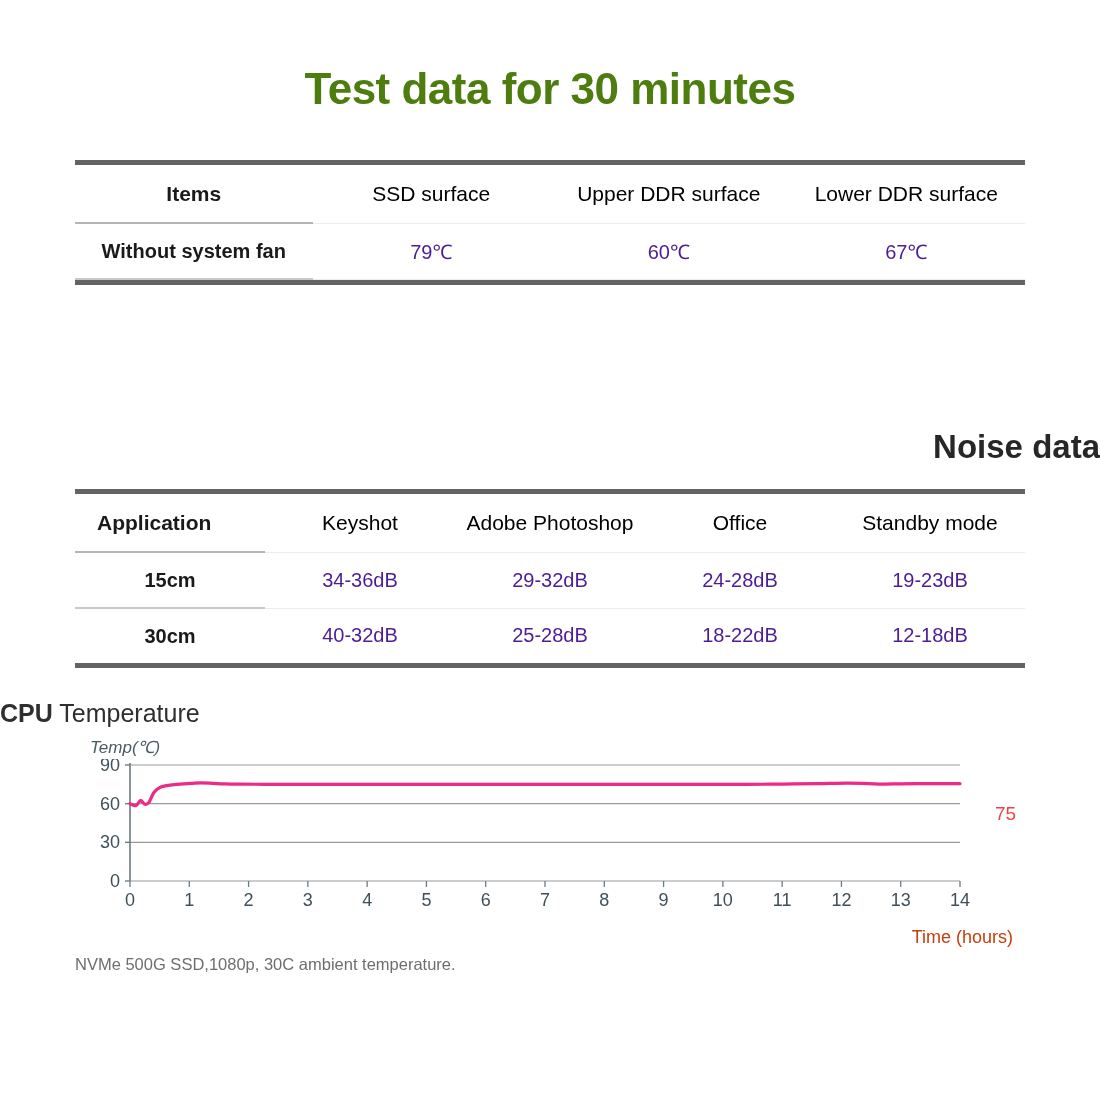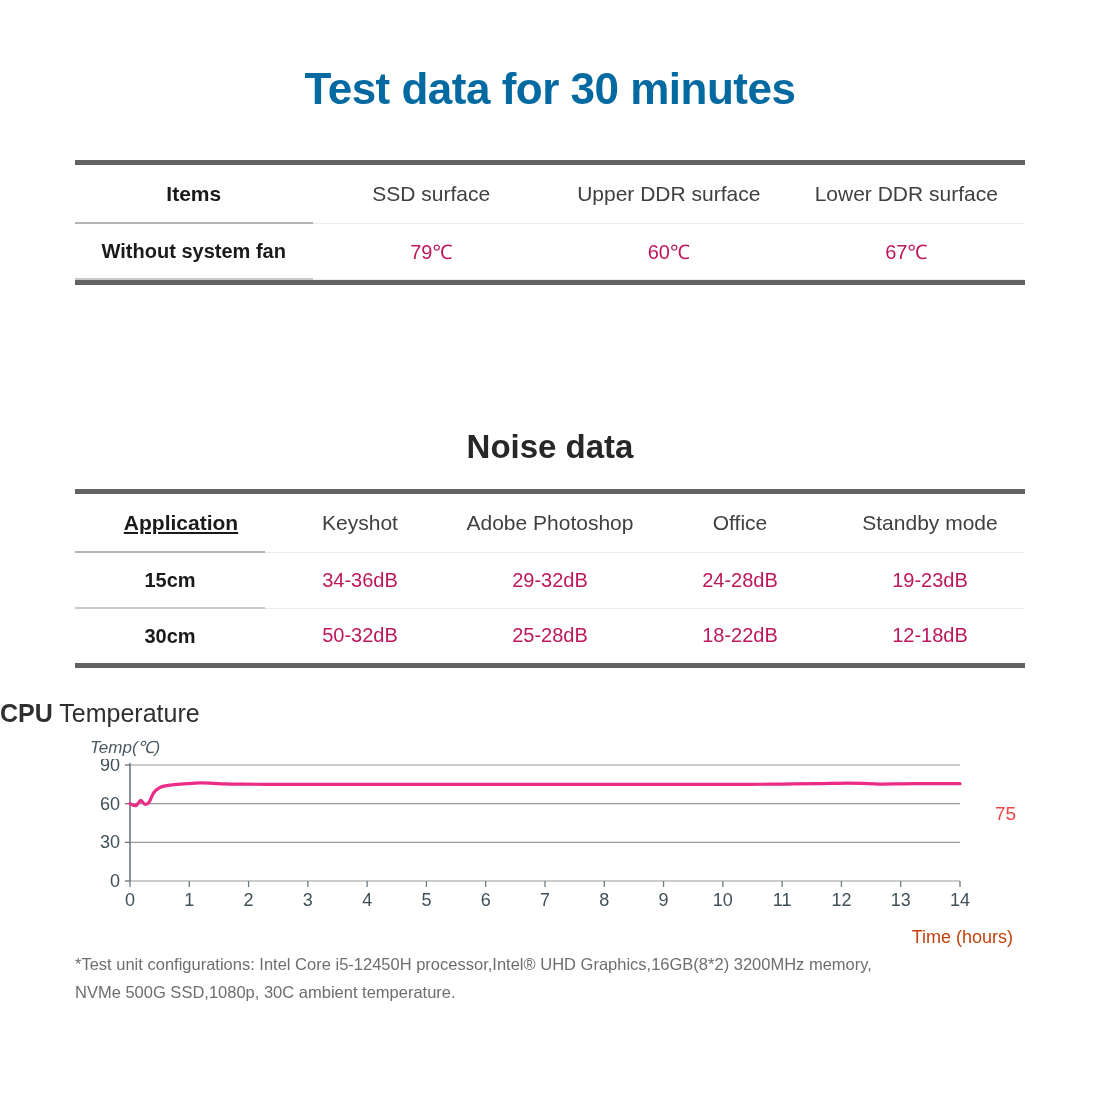--- a/index.html
+++ b/index.html
@@ -9,28 +9,28 @@
     font-family:"Liberation Sans", sans-serif;
     color:#3a3a3a;
     overflow:hidden;
   }
   .page{position:relative;width:1100px;height:1100px;}
 
   
   .main-title{
     position:absolute;top:64px;left:0;width:1100px;
     text-align:center;
-    font-size:44px;font-weight:bold;color:#0369a1;
+    font-size:44px;font-weight:bold;color:#4d7c0f;
     letter-spacing:-0.5px;
   }
   .section-title{
     position:absolute;left:0;width:1100px;text-align:center;
     font-size:33px;font-weight:bold;color:#272727;
   }
-  #noise-title{top:428px;}
+  #noise-title{top:428px;text-align:right;}
   .chart-title{
     position:absolute;top:699px;left:0;width:1100px;
     font-size:25px;color:#2f2f2f;font-weight:normal;
   }
   .chart-title b{font-weight:bold;}
 
   
   .tbl{
     position:absolute;
     border-collapse:collapse;
@@ -47,33 +47,33 @@
   }
 
   .tbl th,.tbl td{
     padding:0;
     vertical-align:middle;
     text-align:center;
   }
 
   .hdr-cell{
     height:57px;
-    font-size:21px;color:#404040;font-weight:normal;
+    font-size:21px;color:#000000;font-weight:normal;
   }
   .hdr-cell.first{
     font-weight:bold;color:#1a1a1a;font-size:21px;
     border-bottom:2px solid #b4b4b4;
   }
   .hdr-cell.rest{
     border-bottom:1px solid #ececec;
   }
 
   .row-cell{
     height:54px;
-    font-size:20px;color:#be185d;
+    font-size:20px;color:#4c1d95;
     border-bottom:1px solid #ececec;
   }
   .row-cell.first{
     font-weight:bold;color:#1a1a1a;
     border-bottom:2px solid #c9c9c9;
   }
   .row-cell.noborder{border-bottom:none;}
   .row-cell.first.noborder{border-bottom:none;}
 
   .diff-cell{
@@ -87,21 +87,21 @@
   }
   .diff-arrow{
     font-size:30px;line-height:1;margin-right:3px;
     font-family:"DejaVu Sans", sans-serif;
   }
   .diff-num{font-size:30px;line-height:1;}
   .diff-unit{font-size:19px;line-height:1;margin-left:1px;}
 
   
   #noise-table .hdr-cell.first{
-    text-align:center;padding-left:22px;text-decoration:underline;
+    text-align:left;padding-left:22px;
   }
   #noise-table .row-cell.first{text-align:center;margin-top:20px;}
 
   
   .chart-wrap{
     position:absolute;left:75px;top:735px;width:960px;height:205px;
   }
   .y-axis-label{
     position:absolute;left:15px;top:0px;
     font-size:17px;color:#4a5a62;font-style:italic;
@@ -169,21 +169,21 @@
       </tr>
       <tr>
         <td class="row-cell first">15cm</td>
         <td class="row-cell">34-36dB</td>
         <td class="row-cell">29-32dB</td>
         <td class="row-cell">24-28dB</td>
         <td class="row-cell">19-23dB</td>
       </tr>
       <tr>
         <td class="row-cell first noborder">30cm</td>
-        <td class="row-cell noborder">50-32dB</td>
+        <td class="row-cell noborder">40-32dB</td>
         <td class="row-cell noborder">25-28dB</td>
         <td class="row-cell noborder">18-22dB</td>
         <td class="row-cell noborder">12-18dB</td>
       </tr>
       <tr class="bottom-rule">
         <td colspan="5"></td>
       </tr>
     </tbody>
   </table>
 
@@ -235,17 +235,16 @@
         <text x="766.4285714285714" y="147" text-anchor="middle" font-family="&quot;Liberation Sans&quot;, sans-serif" font-size="18" fill="#3f5059">12</text>
         <line x1="825.7142857142858" y1="122" x2="825.7142857142858" y2="128" stroke="#6d7b83" stroke-width="1.3"></line>
         <text x="825.7142857142858" y="147" text-anchor="middle" font-family="&quot;Liberation Sans&quot;, sans-serif" font-size="18" fill="#3f5059">13</text>
         <line x1="885" y1="122" x2="885" y2="128" stroke="#6d7b83" stroke-width="1.3"></line>
         <text x="885" y="147" text-anchor="middle" font-family="&quot;Liberation Sans&quot;, sans-serif" font-size="18" fill="#3f5059">14</text>
         <path d="M 55.00 44.67 C 55.99 44.99, 59.15 47.14, 60.93 46.60 C 62.71 46.06, 64.19 41.66, 65.67 41.44 C 67.15 41.23, 68.44 44.99, 69.82 45.31 C 71.20 45.63, 72.49 45.31, 73.97 43.38 C 75.45 41.44, 76.94 36.18, 78.71 33.71 C 80.49 31.24, 82.47 29.74, 84.64 28.56 C 86.82 27.37, 89.29 27.12, 91.76 26.62 C 94.23 26.13, 96.70 25.87, 99.46 25.59 C 102.23 25.31, 105.39 25.16, 108.36 24.95 C 111.32 24.73, 114.29 24.50, 117.25 24.30 C 120.21 24.11, 122.68 23.79, 126.14 23.79 C 129.60 23.79, 134.05 24.11, 138.00 24.30 C 141.95 24.50, 144.92 24.80, 149.86 24.95 C 154.80 25.10, 160.73 25.14, 167.64 25.20 C 174.56 25.27, 182.46 25.31, 191.36 25.33 C 200.25 25.35, 210.13 25.33, 221.00 25.33 C 231.87 25.33, 244.71 25.33, 256.57 25.33 C 268.43 25.33, 278.31 25.33, 292.14 25.33 C 305.98 25.33, 323.76 25.33, 339.57 25.33 C 355.38 25.33, 371.19 25.33, 387.00 25.33 C 402.81 25.33, 418.62 25.33, 434.43 25.33 C 450.24 25.33, 466.05 25.33, 481.86 25.33 C 497.67 25.33, 513.48 25.33, 529.29 25.33 C 545.10 25.33, 560.90 25.33, 576.71 25.33 C 592.52 25.33, 608.33 25.33, 624.14 25.33 C 639.95 25.33, 657.74 25.38, 671.57 25.33 C 685.40 25.29, 695.29 25.20, 707.14 25.08 C 719.00 24.95, 731.85 24.73, 742.71 24.56 C 753.58 24.39, 763.96 24.04, 772.36 24.04 C 780.76 24.04, 787.18 24.39, 793.11 24.56 C 799.04 24.73, 802.49 25.03, 807.93 25.08 C 813.36 25.12, 818.80 24.90, 825.71 24.82 C 832.63 24.73, 841.52 24.58, 849.43 24.56 C 857.33 24.54, 867.21 24.67, 873.14 24.69 C 879.07 24.71, 883.02 24.69, 885.00 24.69" fill="none" stroke="#ec2a87" stroke-width="3.2" stroke-linecap="round" stroke-linejoin="round"></path>
       </svg>
   </div>
 
   <div class="notes">
-    <div>*Test unit configurations: Intel Core i5-12450H processor,Intel® UHD Graphics,16GB(8*2) 3200MHz memory,</div>
     <div>NVMe 500G SSD,1080p, 30C ambient temperature.</div>
   </div>
 
 </div>
 
 </body></html>

